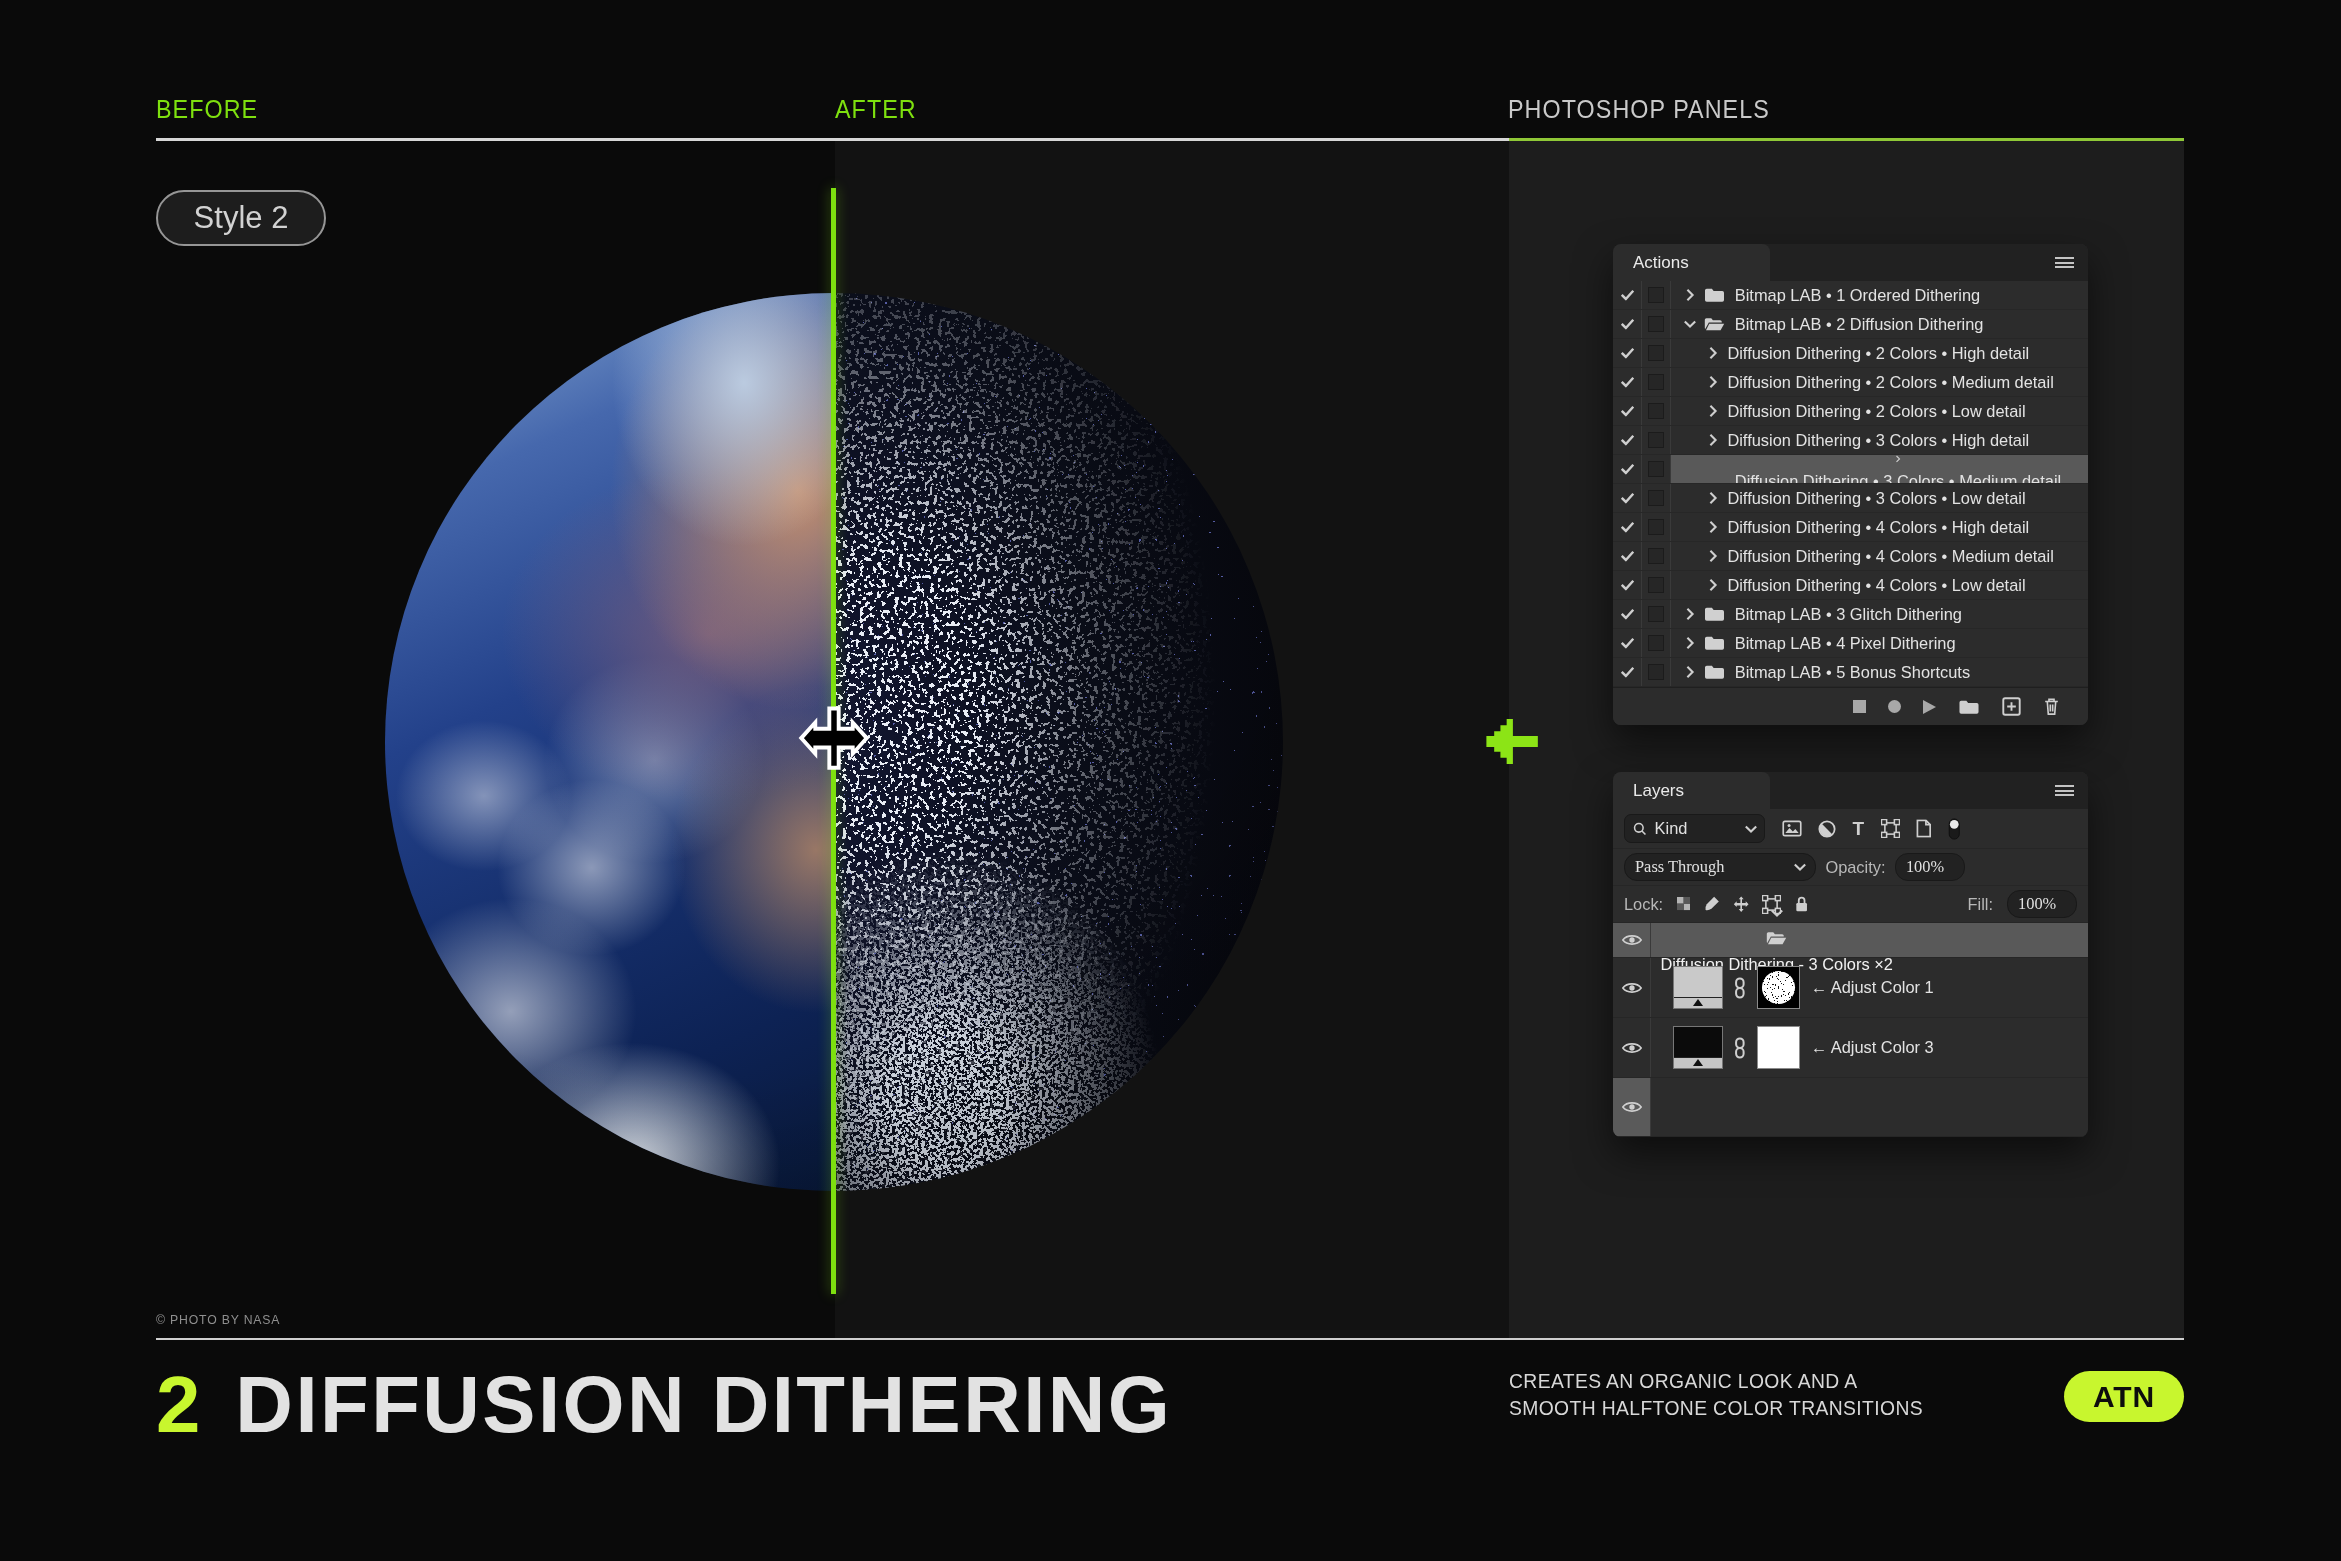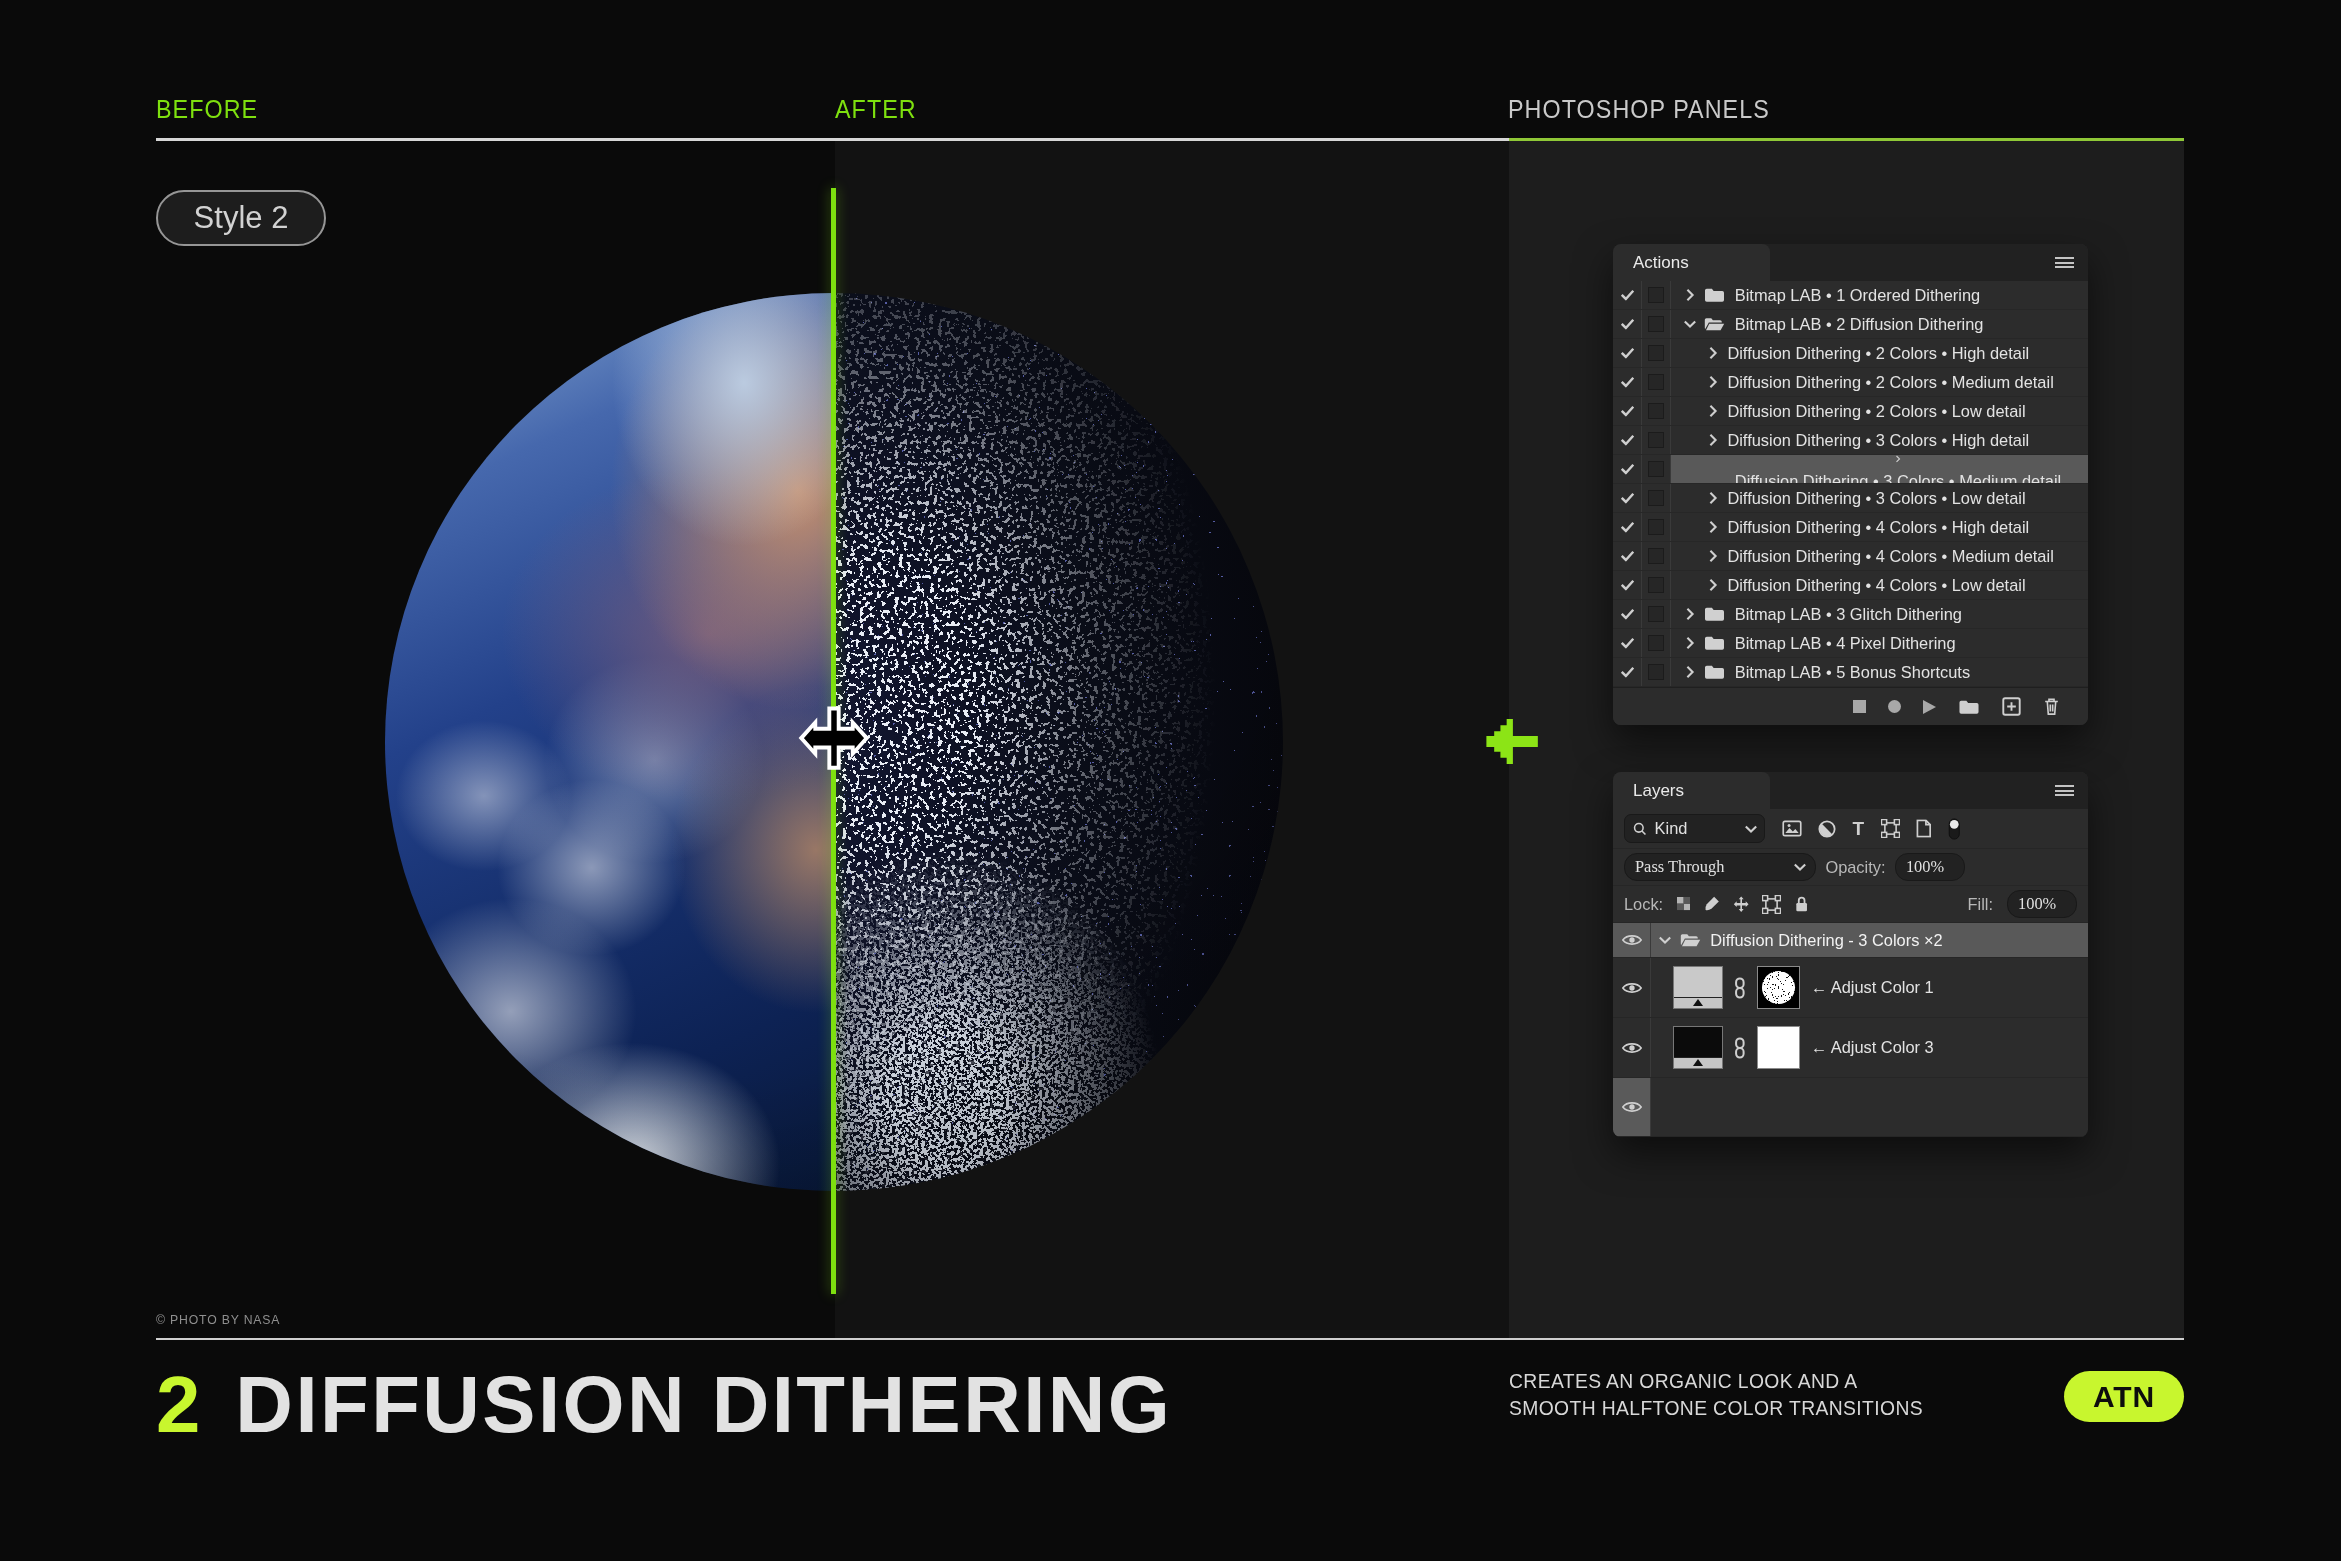--- a/index.html
+++ b/index.html
@@ -103,21 +103,21 @@
   .dd .sep{width:0.8px;height:17px;background:#191919;margin:0 4.7px 0 6.2px;}
   .lab{color:#b8b8b8;}
   .lock-row{height:36px;padding:0 11px;gap:14px;}
   .lock-ics{display:flex;align-items:center;gap:13.3px;}
   .spacer{flex:1;}
 
   .eyecell{width:37px;align-self:stretch;display:flex;align-items:center;justify-content:center;border-right:0.8px solid #3a3a3a;}
   .eyecell.hl{background:#5a5a5a;}
   .group-row{height:34px;background:var(--selection,#595959);}
   .group-row .gname{color:#f2f2f2;}
-  .group-row .content{display:flex;align-items:center;gap:9.4px;padding-left:9.4px;}
+  .group-row .content{display:flex;align-items:center;gap:9.4px;padding-left:9.4px;flex-direction:column;}
   .layer-row{height:59px;}
   .layer-row .content{display:flex;align-items:center;gap:11px;padding-left:22px;flex:1;}
   .orig-row{height:58px;}
   .orig-row .content{display:flex;align-items:center;gap:12.5px;padding-left:6.2px;flex:1;}
   .thumb-adj{width:48px;height:41px;border:0.8px solid #777;display:flex;flex-direction:column;background:#2c2c2c;}
   .thumb-adj .clr{flex:1;}
   .thumb-adj .bar{height:10px;background:#c6c6c6;border-top:1.6px solid #222;position:relative;}
   .thumb-adj .bar::after{content:"";position:absolute;left:50%;top:0.8px;transform:translateX(-50%);
     width:0;height:0;border-left:5.5px solid transparent;border-right:5.5px solid transparent;border-bottom:7px solid #111;}
   .mask{width:41px;height:41px;border:0.8px solid #8a8a8a;background:#000;overflow:hidden;}

